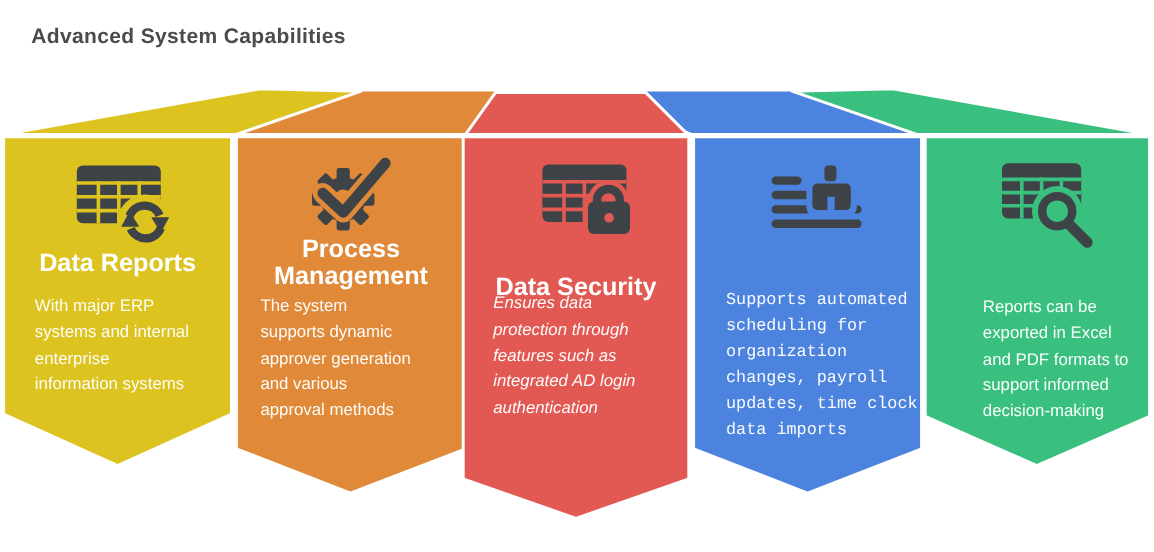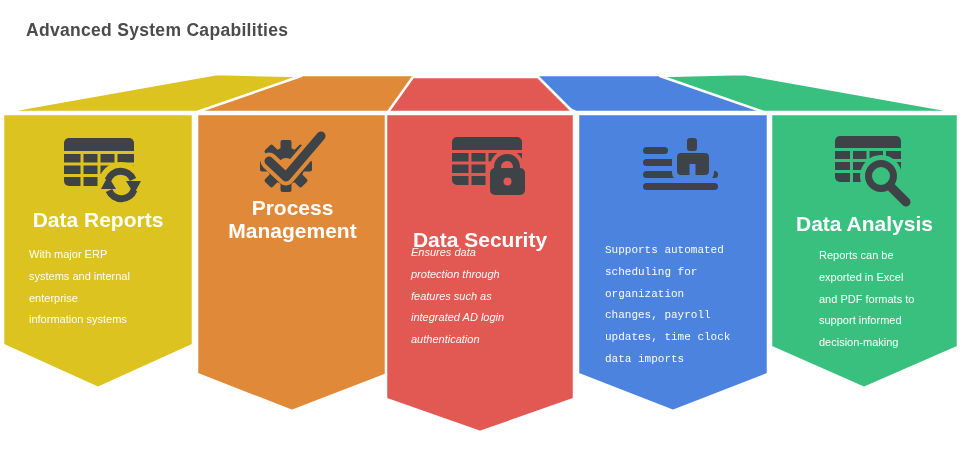--- a/index.html
+++ b/index.html
@@ -10,21 +10,21 @@
   #shapes{position:absolute;left:0;top:0;}
   .title{
     position:absolute;left:26px;right:0;top:20px;
     font-size:17.5px;font-weight:bold;letter-spacing:.3px;color:#4b4b4b;
   }
   .heading{
     position:absolute;color:#ffffff;font-weight:bold;font-size:21px;line-height:23px;
     text-align:center;white-space:pre-line;
   }
   .body-text{
-    position:absolute;color:rgba(255,255,255,.97);font-size:11px;line-height:21.8px;
+    position:absolute;color:rgba(255,255,255,.97);font-size:14px;line-height:21.8px;
     white-space:pre-line;
   }
   
   .h1{left:3px;width:190px;top:208px;}   .b1{left:29px;width:162px;top:244px;}
   .h2{left:197px;width:191px;top:196px;} .b2{left:217px;width:168px;top:244px;}
   .h3{left:386px;width:188px;top:196px;margin-top:32px;} .b3{left:411px;width:162px;top:242px;font-style:italic;}
   .h4{left:578px;width:190px;top:196px;} .b4{left:605px;width:162px;top:240px;font-family:Liberation Mono, monospace;}
   .h5{left:771px;width:187px;top:212px;} .b5{left:798px;width:160px;top:245px;margin-left:21px;}
 </style>
 </head>
@@ -125,35 +125,39 @@
   <div class="title" style="color: rgb(75, 75, 75);">Advanced System Capabilities</div>
 
   <div class="heading h1">Data Reports</div>
   <div class="body-text b1">With major ERP
 systems and internal
 enterprise
 information systems</div>
 
   <div class="heading h2">Process
 Management</div>
+  <div class="body-text b2">The system
+supports dynamic
+approver generation
+and various
+approval methods</div>
 
   <div class="heading h3">Data Security</div>
   <div class="body-text b3">Ensures data
 protection through
 features such as
 integrated AD login
 authentication</div>
 
   <div class="body-text b4">Supports automated
 scheduling for
 organization
 changes, payroll
 updates, time clock
 data imports</div>
 
-  <div class="heading h5">Data Analysis</div>
   <div class="body-text b5">Reports can be
 exported in Excel
 and PDF formats to
 support informed
 decision-making</div>
 
 </div>
 
 </body></html>

